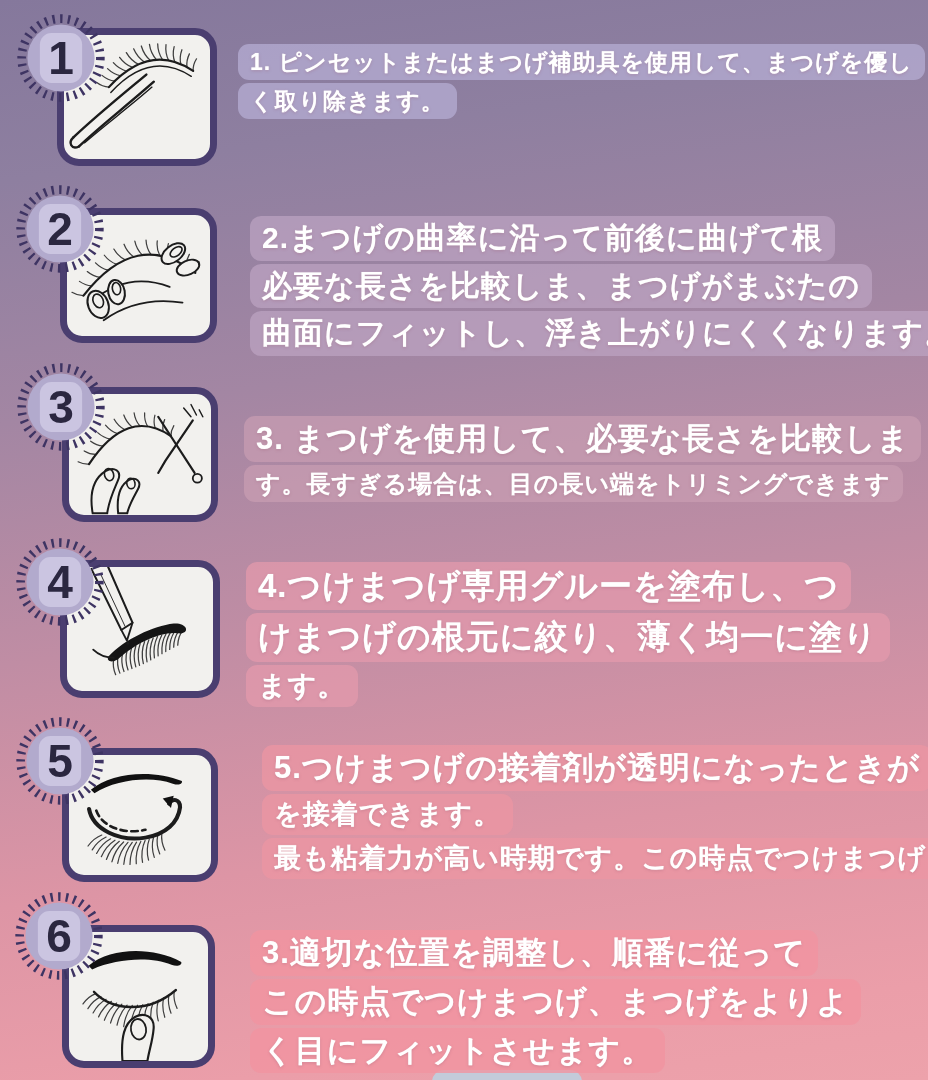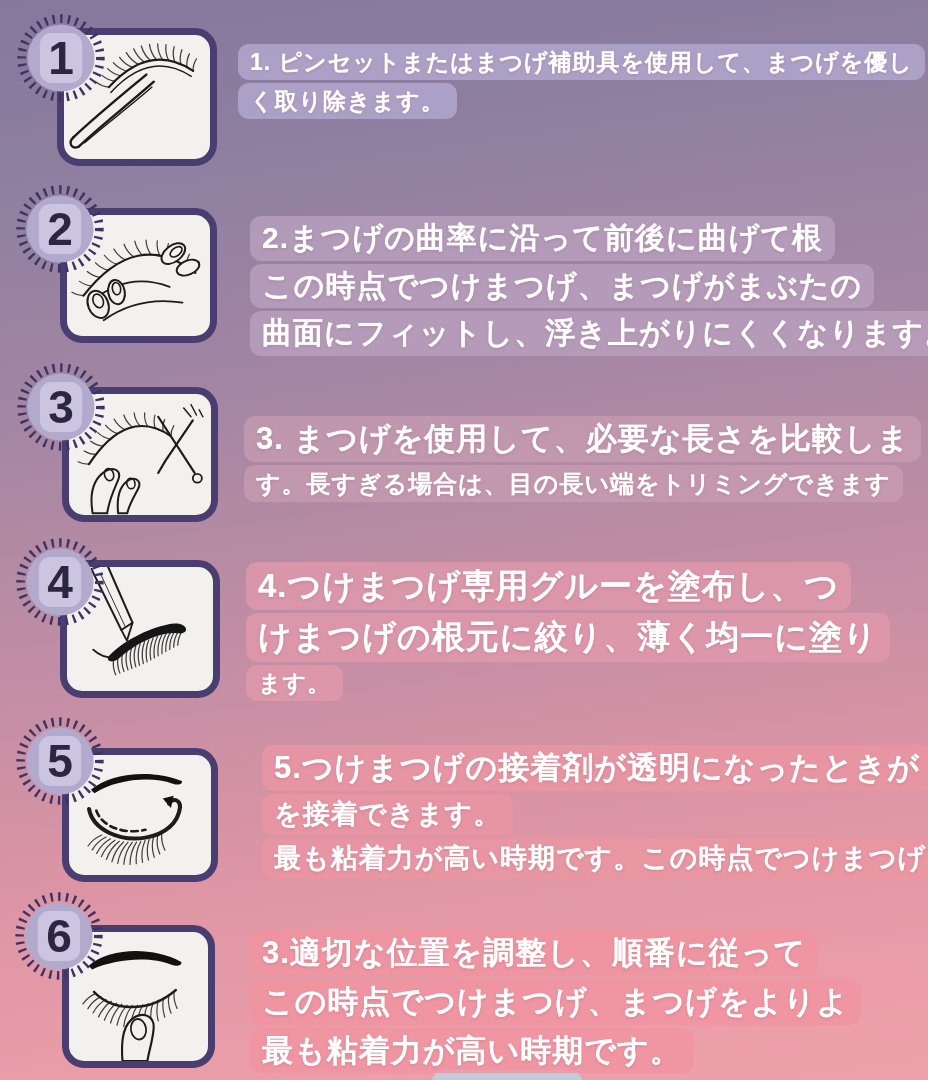--- a/index.html
+++ b/index.html
@@ -40,21 +40,21 @@
 
   .pill{
     display:inline-block;color:var(--text);font-weight:bold;letter-spacing:1px;
     padding:4px 12px;border-radius:11px;margin-bottom:3px;line-height:1.22;
     text-shadow:0 0 1px rgba(255,255,255,.55), 0 1px 3px rgba(150,85,110,.35);
     white-space:nowrap;
   }
   .s1 .pill{background:var(--pill-1);font-size:23px}
   .s2 .pill{background:var(--pill-2);font-size:30px}
   .s3 .pill{background:var(--pill-3)} .s3 .l1{font-size:31px} .s3 .l2{font-size:24px}
-  .s4 .pill{background:var(--pill-4)} .s4 .l1,.s4 .l2{font-size:33px} .s4 .l3{font-size:23px}
+  .s4 .pill{background:var(--pill-4)} .s4 .l1,.s4 .l2{font-size:33px} .s4 .l3{font-size:28px}
   .s5 .pill{background:var(--pill-5)} .s5 .l1{font-size:31px} .s5 .l2,.s5 .l3{font-size:27px}
   .s6 .pill{background:var(--pill-6);font-size:31px}
 
   .blue-peek{
     position:absolute;left:432px;top:1070px;width:150px;height:22px;z-index:1;
     background:#b9d6e6;border-radius:12px 12px 0 0;opacity:.8;
   }
   .art-stroke{stroke:#1c1c1c;fill:none;stroke-linecap:round;stroke-linejoin:round;}
 </style>
 </head>
@@ -133,21 +133,21 @@
     <ellipse cx="34" cy="98" rx="5.5" ry="8" transform="rotate(-20 34 98)" fill="none" stroke="#1c1c1c" stroke-width="1.8"></ellipse>
     <ellipse cx="54" cy="88" rx="9" ry="14" transform="rotate(-10 54 88)" fill="#f2f1ee" stroke="#1c1c1c" stroke-width="2.2"></ellipse>
     <ellipse cx="54" cy="84" rx="4.5" ry="7" transform="rotate(-10 54 84)" fill="none" stroke="#1c1c1c" stroke-width="1.8"></ellipse>
     <ellipse cx="116" cy="44" rx="9" ry="15" transform="rotate(50 116 44)" fill="#f2f1ee" stroke="#1c1c1c" stroke-width="2.2"></ellipse>
     <ellipse cx="119" cy="42" rx="4.5" ry="7.5" transform="rotate(50 119 42)" fill="none" stroke="#1c1c1c" stroke-width="1.8"></ellipse>
     <ellipse cx="132" cy="60" rx="8" ry="13" transform="rotate(65 132 60)" fill="#f2f1ee" stroke="#1c1c1c" stroke-width="2.2"></ellipse>
   </svg>
 </div>
 <div class="lines s2 t2">
   <span class="pill l1">2.まつげの曲率に沿って前後に曲げて根</span>
-  <span class="pill l2">この時点でつけまつげ、まつげがまぶたの</span>
+  <span class="pill l2">必要な長さを比較しま、まつげがまぶたの</span>
   <span class="pill l3">曲面にフィットし、浮き上がりにくくなります。</span>
 </div>
 
 <div class="badge b3">
   <svg viewBox="0 0 100 100">
     <circle cx="50" cy="50" r="41" fill="none" stroke="var(--badge-ring)" stroke-width="9" stroke-dasharray="2.5 5.5"></circle>
     <circle cx="50" cy="50" r="35" fill="var(--badge-fill)"></circle>
     <rect x="28" y="24" width="44" height="52" rx="12" fill="var(--badge-inner)"></rect>
     <text x="50" y="67" text-anchor="middle" font-size="48" font-weight="bold" fill="var(--badge-number)">3</text>
   </svg>
@@ -297,16 +297,16 @@
       </g>
     <path d="M22,36 C48,16 94,16 126,32 C127,36 121,37 115,35 C92,26 54,28 26,40 Z" fill="#111"></path>
     <path class="art-stroke" d="M28,64 C48,84 88,88 120,62" stroke-width="2.6"></path>
     <path d="M60,138 C58,112 62,98 74,91 C85,85 96,91 95,103 C94,116 90,126 88,138 Z" fill="#f2f1ee" stroke="#1c1c1c" stroke-width="2.4"></path>
     <ellipse cx="78" cy="104" rx="8.5" ry="11" transform="rotate(-10 78 104)" fill="none" stroke="#1c1c1c" stroke-width="2"></ellipse>
   </svg>
 </div>
 <div class="lines s6 t6">
   <span class="pill l1">3.適切な位置を調整し、順番に従って</span>
   <span class="pill l2">この時点でつけまつげ、まつげをよりよ</span>
-  <span class="pill l3">最も粘着力が高い時期です。</span>
+  <span class="pill l3">く目にフィットさせます。</span>
 </div>
 
 <div class="blue-peek"></div>
 
 </body></html>

